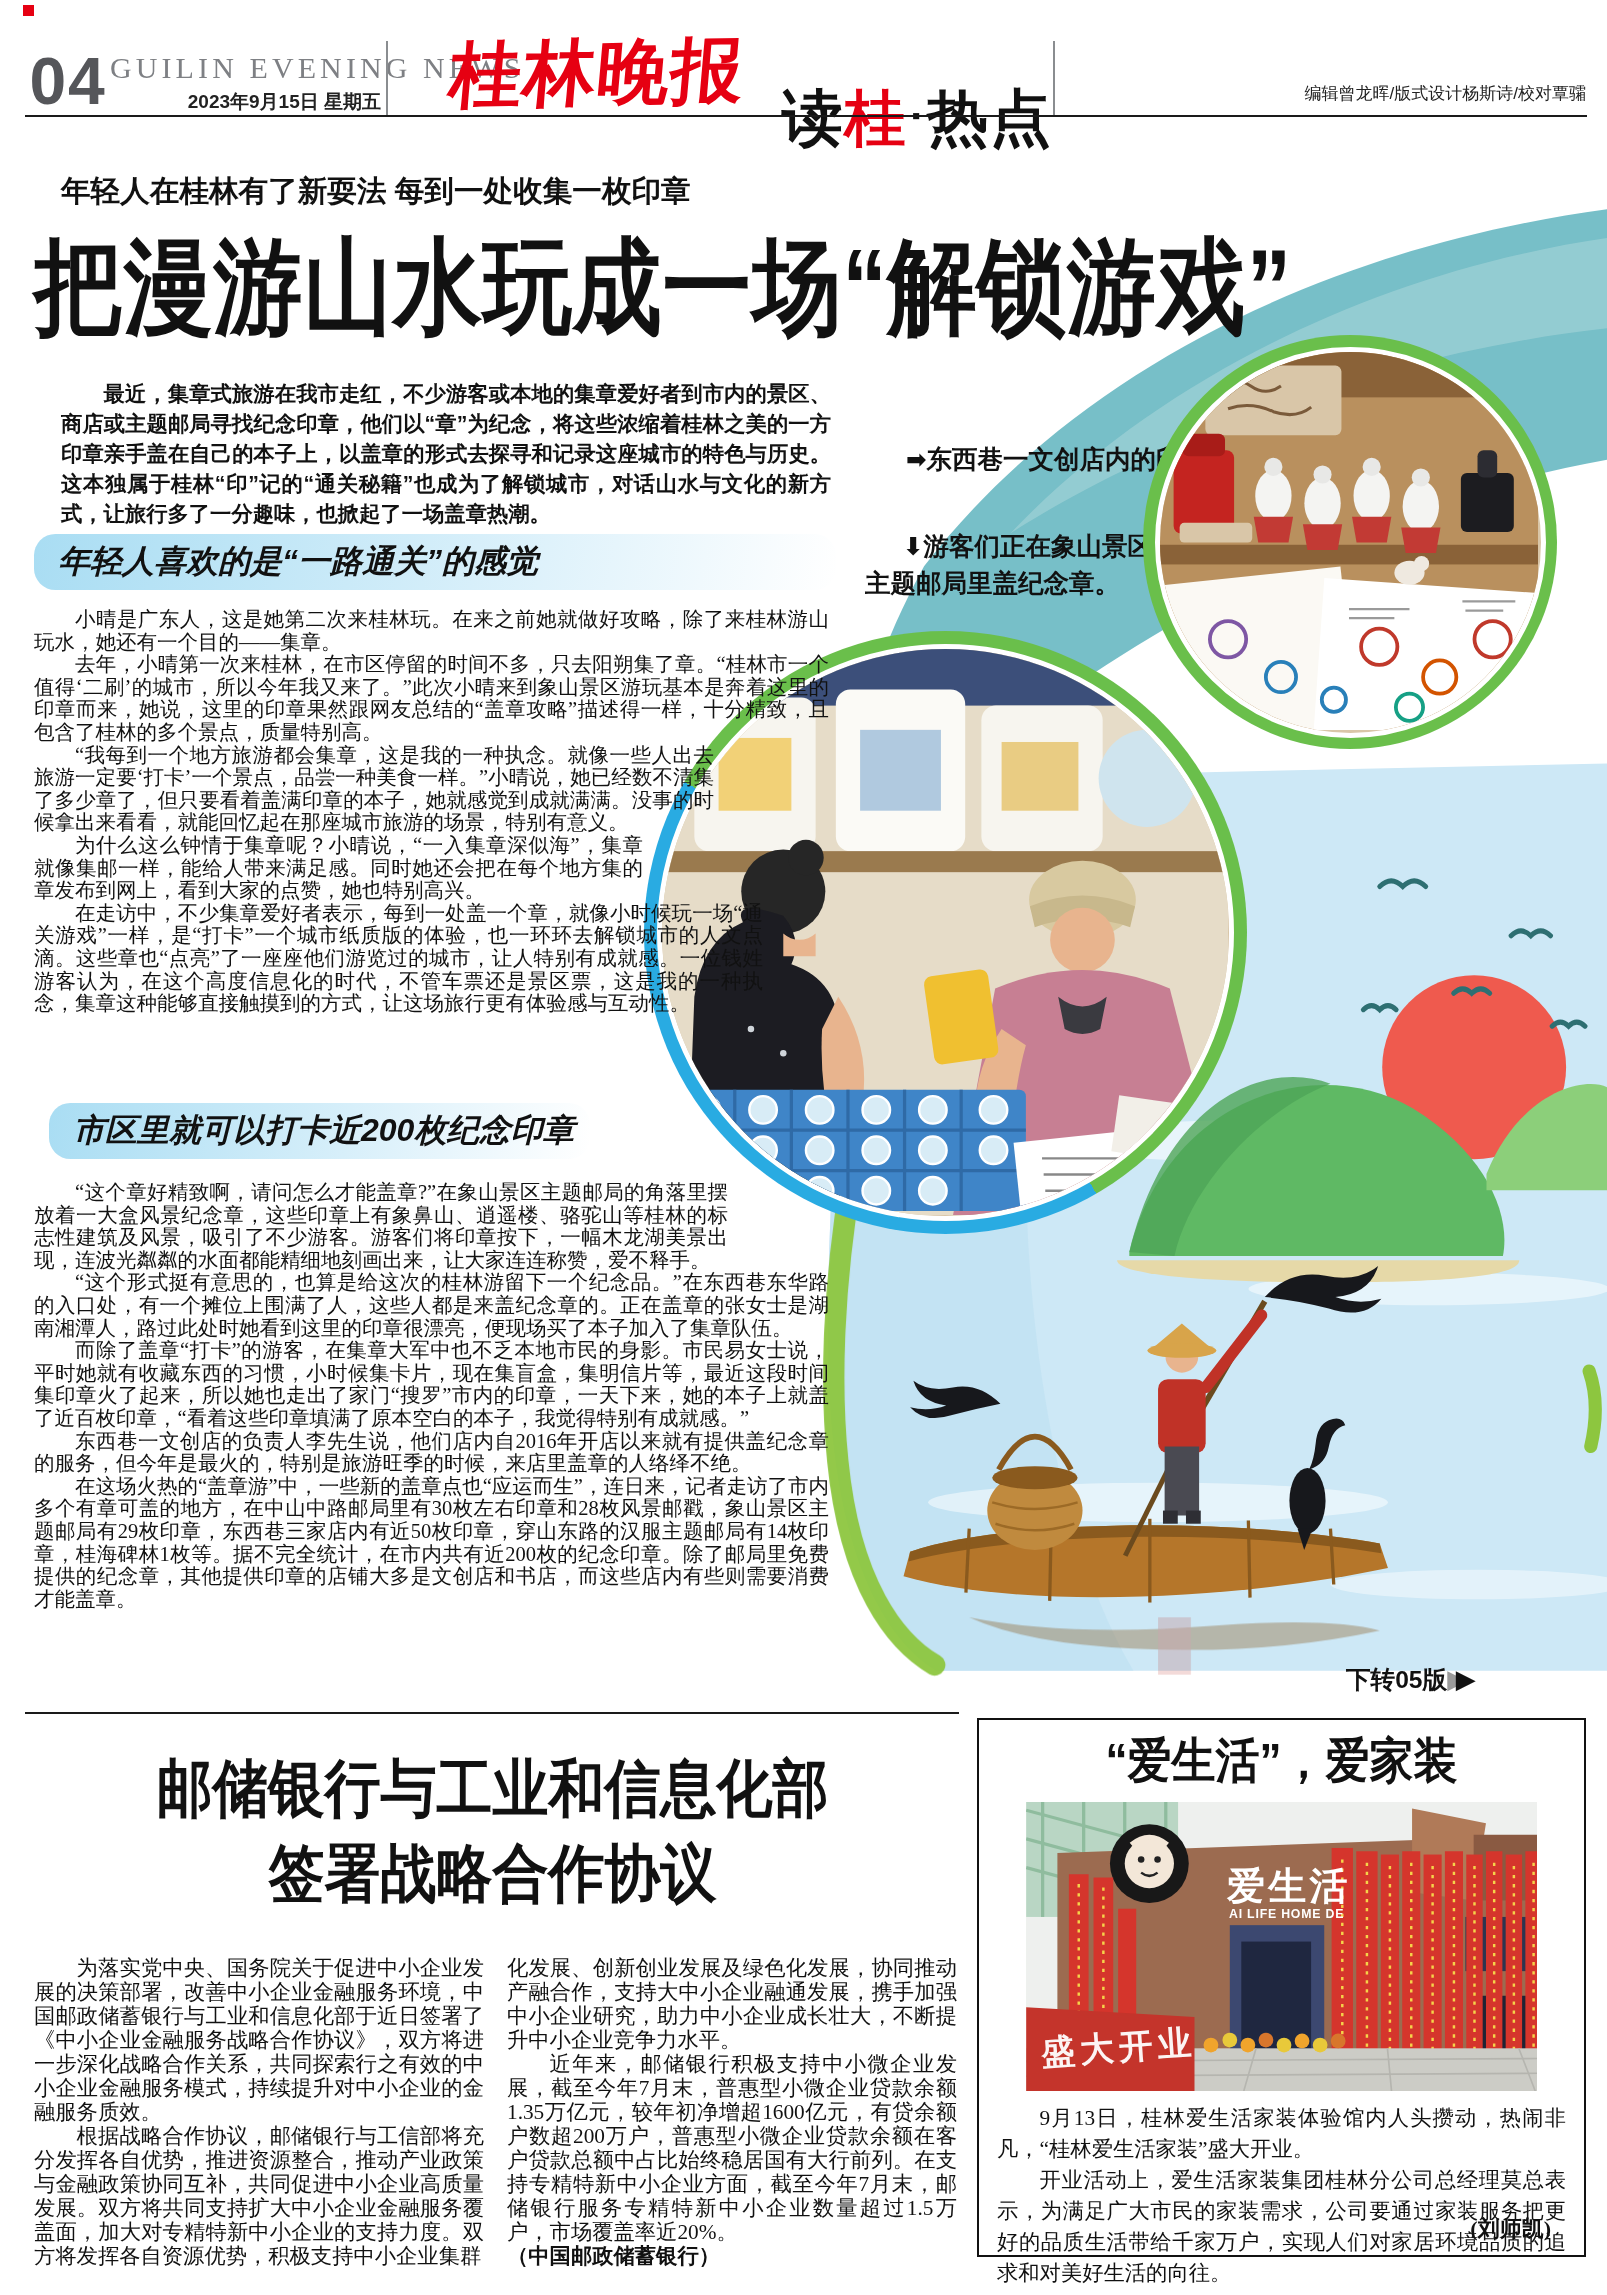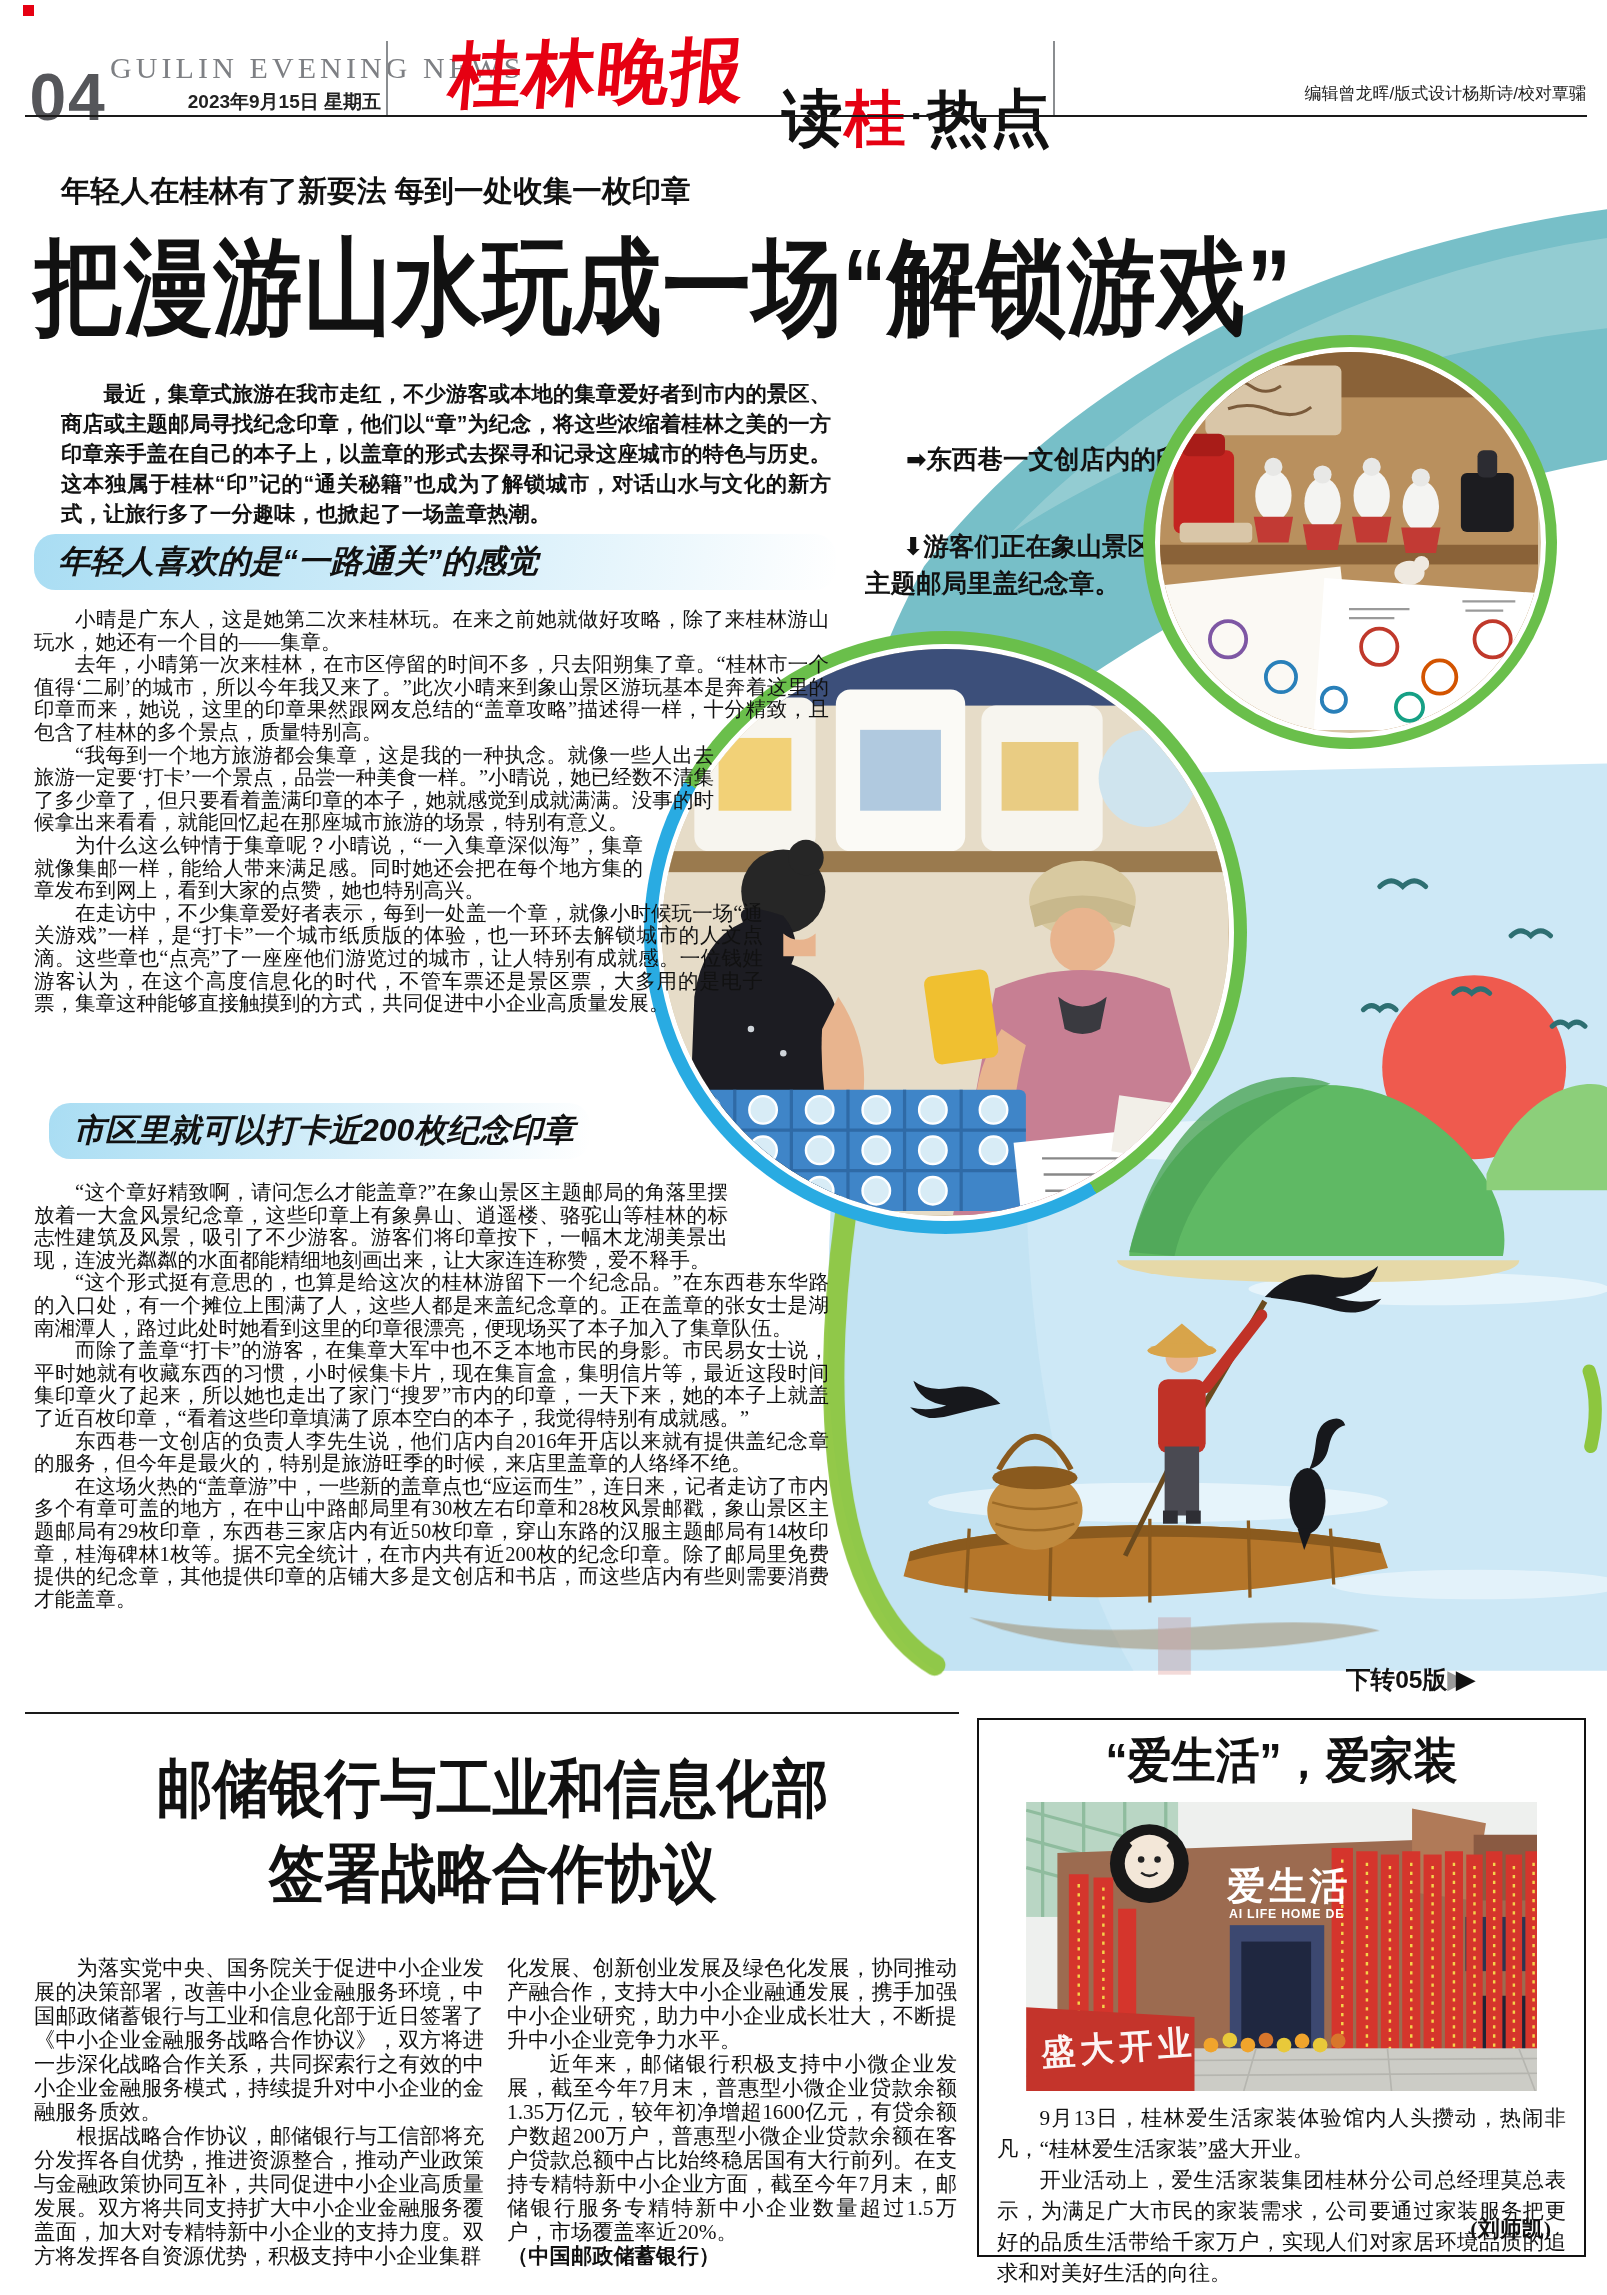--- a/index.html
+++ b/index.html
@@ -5,21 +5,21 @@
   html,body{margin:0;padding:0;background:#e9e9e9;}
   .page{position:relative;width:1608px;height:2295px;background:#ffffff;overflow:hidden;
         font-family:"Liberation Sans","DejaVu Sans",sans-serif;color:#111;}
   .abs{position:absolute;}
   .serif{font-family:"Liberation Serif","DejaVu Serif",serif;}
   .just{text-align:justify;}
   p.np{margin:0;text-indent:2em;}
   p.noind{margin:0;text-indent:0;}
   
   .reg-mark{left:23px;top:4.9px;width:10.7px;height:10.7px;background:#e60012;}
-  .pagenum{left:29.6px;top:43px;font-size:66px;font-weight:bold;color:#55565a;letter-spacing:1.6px;margin-top:16px;}
+  .pagenum{left:29.6px;top:43px;font-size:66px;font-weight:bold;color:#55565a;letter-spacing:1.6px;}
   .mast-en{left:110px;top:51px;width:271px;font-family:"Liberation Serif","DejaVu Serif",serif;
            font-size:30px;color:#7e8084;letter-spacing:4.1px;white-space:nowrap;}
   .mast-date{left:110px;top:89px;width:271px;text-align:right;font-size:19px;font-weight:bold;color:#222;}
   .vline{width:1.6px;background:#8a8d90;}
   .logo-cn{left:450px;top:24.6px;width:320px;font-size:72px;font-weight:bold;color:#e60012;
            transform:skewX(-6deg) rotate(-1deg);white-space:nowrap;letter-spacing:1.6px;}
   .section-name{left:782px;top:38px;font-size:61px;font-weight:bold;white-space:nowrap;letter-spacing:1.6px;margin-top:40px;}
   .section-name .red{color:#e60012;}
   .section-name .dot{font-size:24.6px;vertical-align:14.8px;padding:0 4.9px;}
   .staff{left:1026px;top:82px;width:560px;text-align:right;font-size:17px;color:#222;}
@@ -331,21 +331,21 @@
     </div>
 
   <div class="abs pill pill1">
       <span>年轻人喜欢的是“一路通关”的感觉</span>
     </div>
   <div class="abs bodycol serif just sec1">
     <p class="np" style="width:795px;">小晴是广东人，这是她第二次来桂林玩。在来之前她就做好攻略，除了来桂林游山玩水，她还有一个目的——集章。</p>
     <p class="np" style="width:795px;">去年，小晴第一次来桂林，在市区停留的时间不多，只去阳朔集了章。“桂林市一个值得‘二刷’的城市，所以今年我又来了。”此次小晴来到象山景区游玩基本是奔着这里的印章而来，她说，这里的印章果然跟网友总结的“盖章攻略”描述得一样，十分精致，且包含了桂林的多个景点，质量特别高。</p>
     <p class="np" style="width:680px;">“我每到一个地方旅游都会集章，这是我的一种执念。就像一些人出去旅游一定要‘打卡’一个景点，品尝一种美食一样。”小晴说，她已经数不清集了多少章了，但只要看着盖满印章的本子，她就感觉到成就满满。没事的时候拿出来看看，就能回忆起在那座城市旅游的场景，特别有意义。</p>
     <p class="np" style="width:609px;">为什么这么钟情于集章呢？小晴说，“一入集章深似海”，集章就像集邮一样，能给人带来满足感。同时她还会把在每个地方集的章发布到网上，看到大家的点赞，她也特别高兴。</p>
-    <p class="np" style="width:729px;">在走访中，不少集章爱好者表示，每到一处盖一个章，就像小时候玩一场“通关游戏”一样，是“打卡”一个城市纸质版的体验，也一环环去解锁城市的人文点滴。这些章也“点亮”了一座座他们游览过的城市，让人特别有成就感。一位钱姓游客认为，在这个高度信息化的时代，不管车票还是景区票，大多用的是电子票，集章这种能够直接触摸到的方式，共同促进中小企业高质量发展。</p>
+    <p class="np" style="width:729px;">在走访中，不少集章爱好者表示，每到一处盖一个章，就像小时候玩一场“通关游戏”一样，是“打卡”一个城市纸质版的体验，也一环环去解锁城市的人文点滴。这些章也“点亮”了一座座他们游览过的城市，让人特别有成就感。一位钱姓游客认为，在这个高度信息化的时代，不管车票还是景区票，这是我的一种执念，集章这种能够直接触摸到的方式，让这场旅行更有体验感与互动性。</p>
   </div>
 
   <div class="abs pill pill2">
       <span>市区里就可以打卡近200枚纪念印章</span>
     </div>
   <div class="abs bodycol serif just sec2">
     <p class="np" style="width:694px;">“这个章好精致啊，请问怎么才能盖章?”在象山景区主题邮局的角落里摆放着一大盒风景纪念章，这些印章上有象鼻山、逍遥楼、骆驼山等桂林的标志性建筑及风景，吸引了不少游客。游客们将印章按下，一幅木龙湖美景出现，连波光粼粼的水面都能精细地刻画出来，让大家连连称赞，爱不释手。</p>
     <p class="np" style="width:795px;">“这个形式挺有意思的，也算是给这次的桂林游留下一个纪念品。”在东西巷东华路的入口处，有一个摊位上围满了人，这些人都是来盖纪念章的。正在盖章的张女士是湖南湘潭人，路过此处时她看到这里的印章很漂亮，便现场买了本子加入了集章队伍。</p>
     <p class="np" style="width:795px;">而除了盖章“打卡”的游客，在集章大军中也不乏本地市民的身影。市民易女士说，平时她就有收藏东西的习惯，小时候集卡片，现在集盲盒，集明信片等，最近这段时间集印章火了起来，所以她也走出了家门“搜罗”市内的印章，一天下来，她的本子上就盖了近百枚印章，“看着这些印章填满了原本空白的本子，我觉得特别有成就感。”</p>
     <p class="np" style="width:795px;">东西巷一文创店的负责人李先生说，他们店内自2016年开店以来就有提供盖纪念章的服务，但今年是最火的，特别是旅游旺季的时候，来店里盖章的人络绎不绝。</p>

